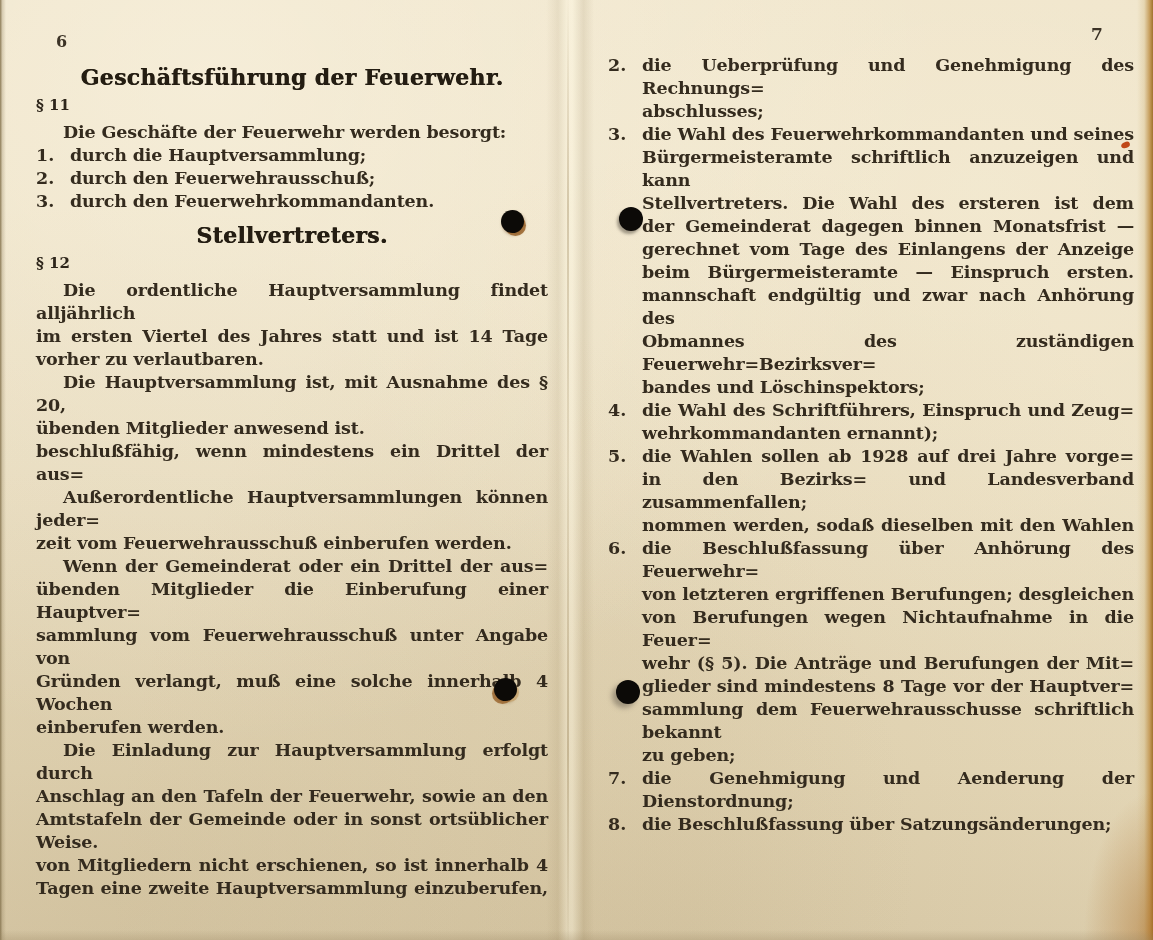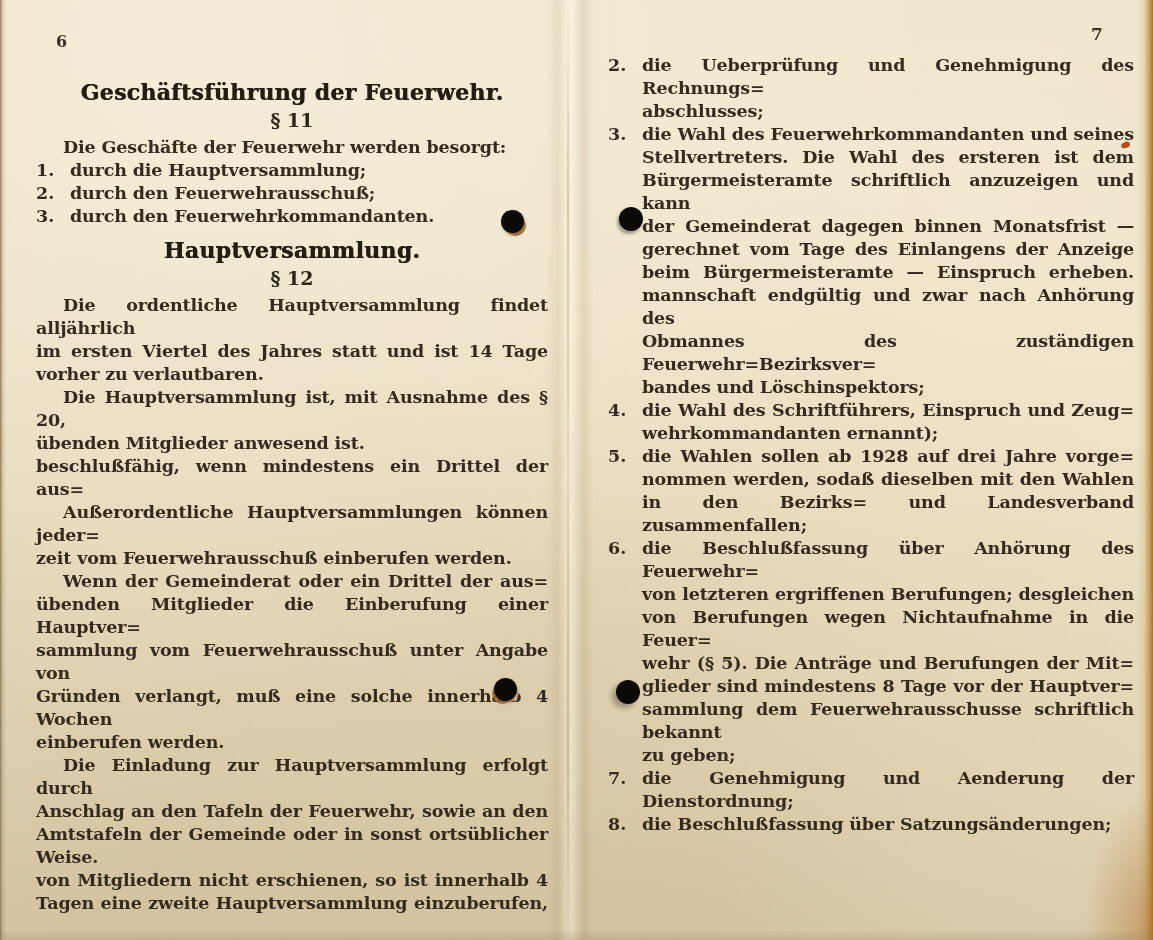--- a/index.html
+++ b/index.html
@@ -11,23 +11,23 @@
       radial-gradient(ellipse at 85% 20%, rgba(255,248,228,.30), rgba(255,248,228,0) 50%),
       radial-gradient(ellipse at 10% 95%, rgba(150,125,80,.16), rgba(150,125,80,0) 55%),
       radial-gradient(ellipse at 60% 100%, rgba(165,140,95,.14), rgba(165,140,95,0) 60%),
       linear-gradient(180deg,#eee3c9 0%, #ebdfc2 50%, #e5d8b8 82%, #ddcfae 100%);
     color:#342b1e;
   }
   .page-num{position:absolute;font-weight:bold;font-size:17px;color:#3c3326;}
   .col{position:absolute;}
   .bheading{font-weight:bold;font-size:22px;line-height:26px;margin:9px 0 3px;
     text-align:center;color:#241d12;letter-spacing:.3px;text-shadow:.5px 0 0 currentColor;}
-  .col .bheading:first-child{margin-top:17px;}
-  .bsection{font-weight:bold;font-size:19px;line-height:24px;margin:0 0 4px;
-    text-align:center;color:#2e261b;}
+  .col .bheading:first-child{margin-top:2px;}
+  .bsection{font-weight:bold;font-size:15px;line-height:24px;margin:0 0 4px;
+    text-align:left;color:#2e261b;}
   .para,.ilines{min-width:0;}
   .line{font-weight:bold;font-size:17.5px;line-height:23px;letter-spacing:-.15px;
     text-align:justify;text-align-last:justify;white-space:normal;}
   .line.end{text-align-last:left;}
   .line.ind{text-indent:27px;}
   .item{display:flex;}
   .inum{flex:0 0 34px;font-weight:bold;font-size:17.5px;line-height:23px;}
   .ilines{flex:1 1 auto;}
   
   .gutter{position:absolute;left:546px;top:0;width:48px;height:940px;pointer-events:none;
@@ -85,21 +85,21 @@
         <div class="ilines">
           <div class="line end">durch den Feuerwehrausschuß;</div>
         </div>
       </div>
       <div class="item">
         <div class="inum">3.</div>
         <div class="ilines">
           <div class="line end">durch den Feuerwehrkommandanten.</div>
         </div>
       </div>
-      <div class="bheading">Hauptversammlung.</div>
+      <div class="bheading">Stellvertreters.</div>
       <div class="bsection">§ 12</div>
       <div class="para">
         <div class="line ind">Die ordentliche Hauptversammlung findet alljährlich</div>
         <div class="line">im ersten Viertel des Jahres statt und ist 14 Tage</div>
         <div class="line end">vorher zu verlautbaren.</div>
       </div>
       <div class="para">
         <div class="line ind">Die Hauptversammlung ist, mit Ausnahme des § 20,</div>
         <div class="line end">übenden Mitglieder anwesend ist.</div>
         <div class="line">beschlußfähig, wenn mindestens ein Drittel der aus=</div>
@@ -132,43 +132,43 @@
         <div class="inum">2.</div>
         <div class="ilines">
           <div class="line">die Ueberprüfung und Genehmigung des Rechnungs=</div>
           <div class="line end">abschlusses;</div>
         </div>
       </div>
       <div class="item">
         <div class="inum">3.</div>
         <div class="ilines">
           <div class="line">die Wahl des Feuerwehrkommandanten und seines</div>
+          <div class="line">Bürgermeisteramte schriftlich anzuzeigen und kann</div>
           <div class="line">Stellvertreters. Die Wahl des ersteren ist dem</div>
-          <div class="line">Bürgermeisteramte schriftlich anzuzeigen und kann</div>
           <div class="line">der Gemeinderat dagegen binnen Monatsfrist —</div>
           <div class="line">gerechnet vom Tage des Einlangens der Anzeige</div>
-          <div class="line">beim Bürgermeisteramte — Einspruch erheben.</div>
+          <div class="line">beim Bürgermeisteramte — Einspruch ersten.</div>
           <div class="line">mannschaft endgültig und zwar nach Anhörung des</div>
           <div class="line">Obmannes des zuständigen Feuerwehr=Bezirksver=</div>
           <div class="line end">bandes und Löschinspektors;</div>
         </div>
       </div>
       <div class="item">
         <div class="inum">4.</div>
         <div class="ilines">
           <div class="line">die Wahl des Schriftführers, Einspruch und Zeug=</div>
           <div class="line end">wehrkommandanten ernannt);</div>
         </div>
       </div>
       <div class="item">
         <div class="inum">5.</div>
         <div class="ilines">
           <div class="line">die Wahlen sollen ab 1928 auf drei Jahre vorge=</div>
+          <div class="line">in den Bezirks= und Landesverband zusammenfallen;</div>
           <div class="line">nommen werden, sodaß dieselben mit den Wahlen</div>
-          <div class="line">in den Bezirks= und Landesverband zusammenfallen;</div>
         </div>
       </div>
       <div class="item">
         <div class="inum">6.</div>
         <div class="ilines">
           <div class="line">die Beschlußfassung über Anhörung des Feuerwehr=</div>
           <div class="line">von letzteren ergriffenen Berufungen; desgleichen</div>
           <div class="line">von Berufungen wegen Nichtaufnahme in die Feuer=</div>
           <div class="line">wehr (§ 5). Die Anträge und Berufungen der Mit=</div>
           <div class="line">glieder sind mindestens 8 Tage vor der Hauptver=</div>

